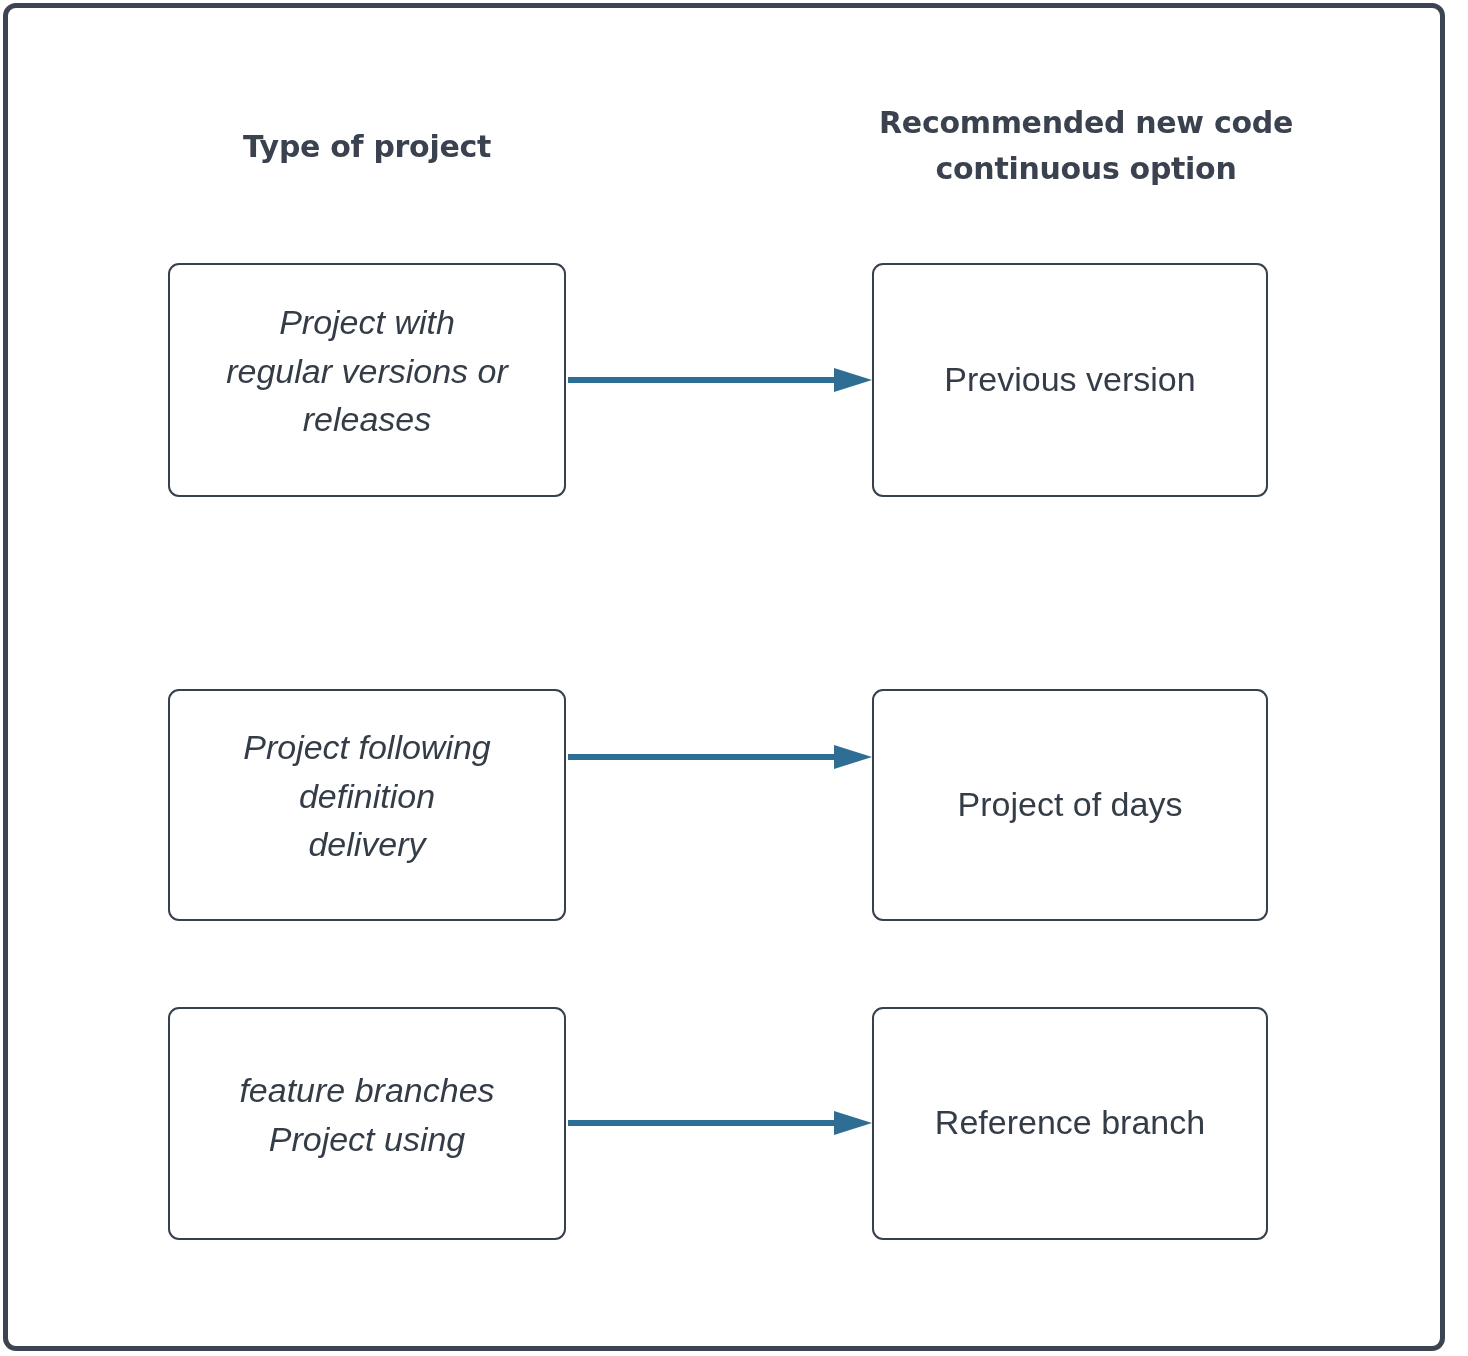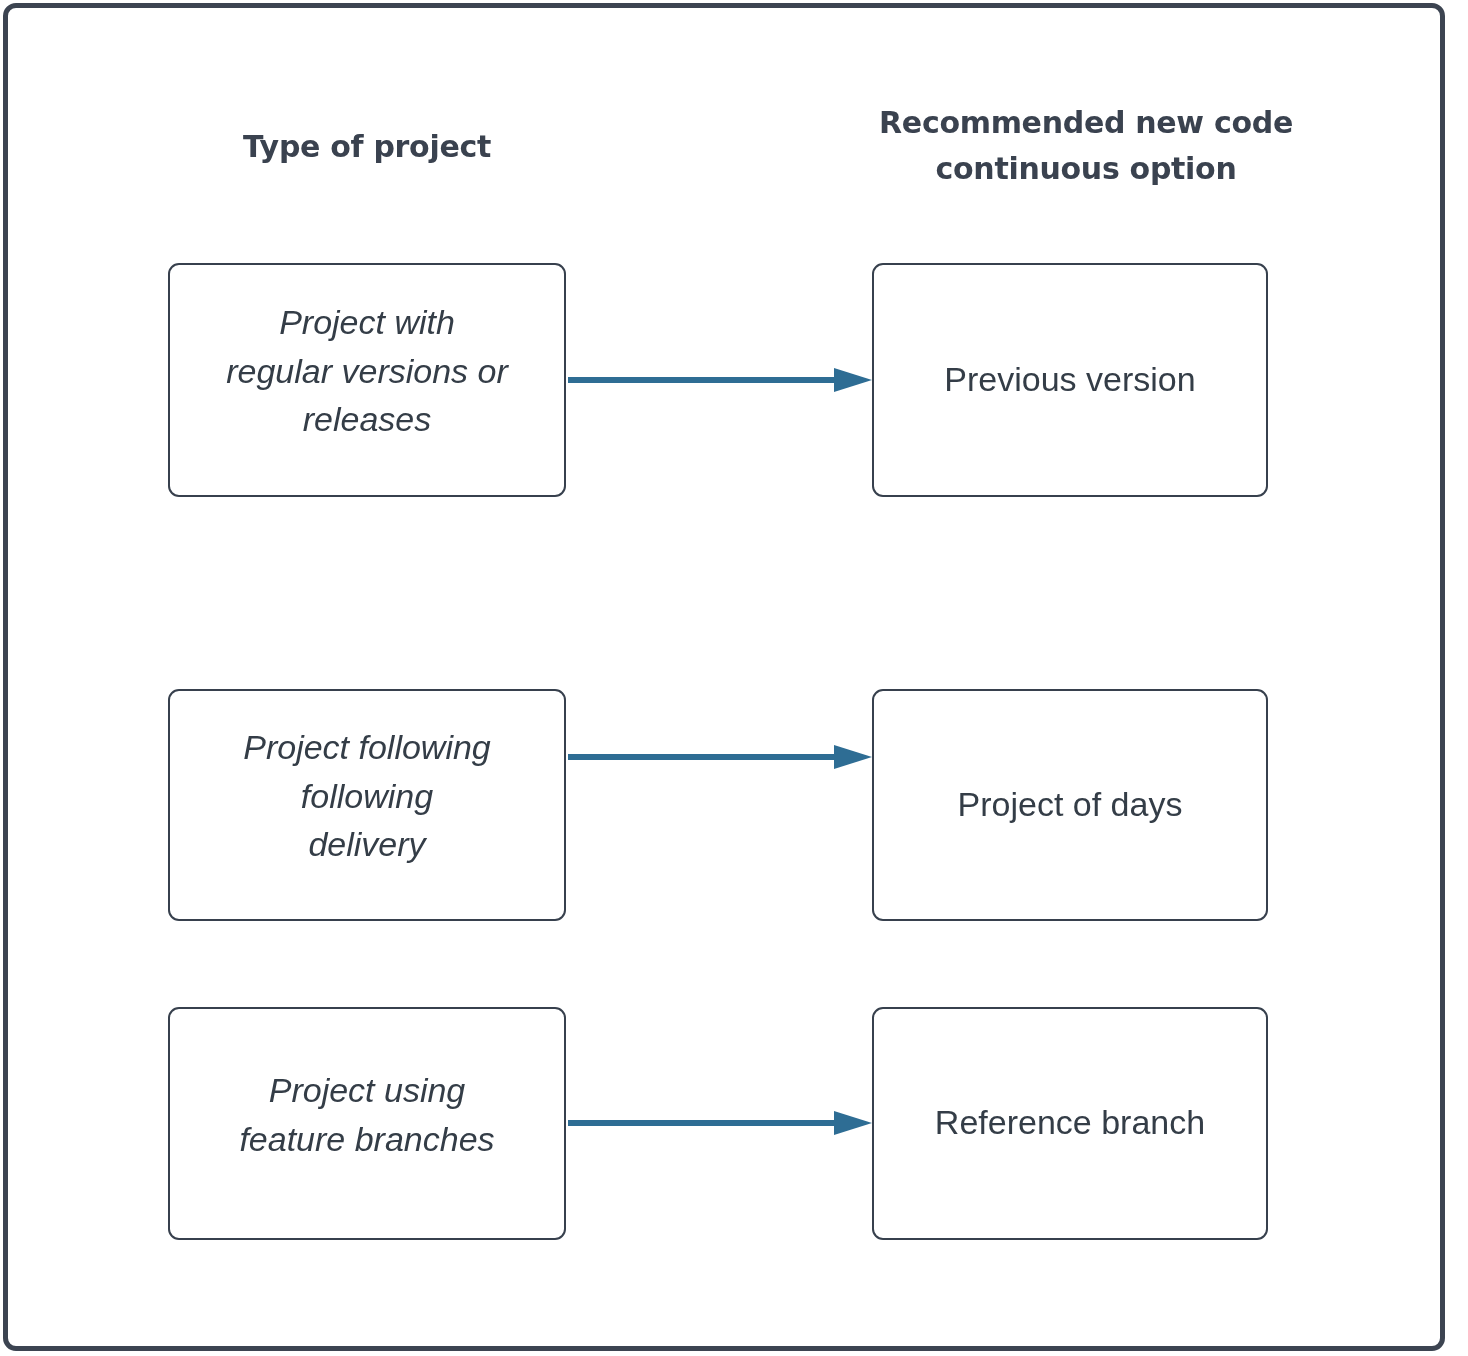--- a/index.html
+++ b/index.html
@@ -126,40 +126,40 @@
     </svg>
   </div>
 
   <div class="node-box right-col row-1">
     <div class="node-label">Previous version</div>
   </div>
 
   <div class="node-box left-col row-2">
     <div class="node-label">
       <div>Project following</div>
-      <div>following</div>
+      <div>definition</div>
       <div>delivery</div>
     </div>
   </div>
 
   <div class="arrow arrow-2">
     <svg width="306" height="26" viewBox="0 0 306 26" xmlns="http://www.w3.org/2000/svg" aria-hidden="true">
       <line x1="2" y1="13" x2="272" y2="13" stroke="#2e6d94" stroke-width="6"></line>
       <polygon points="268,1 306,13 268,25" fill="#2e6d94"></polygon>
     </svg>
   </div>
 
   <div class="node-box right-col row-2">
     <div class="node-label">Project of days</div>
   </div>
 
   <div class="node-box left-col row-3">
     <div class="node-label">
+      <div>feature branches</div>
       <div>Project using</div>
-      <div>feature branches</div>
     </div>
   </div>
 
   <div class="arrow arrow-3">
     <svg width="306" height="26" viewBox="0 0 306 26" xmlns="http://www.w3.org/2000/svg" aria-hidden="true">
       <line x1="2" y1="13" x2="272" y2="13" stroke="#2e6d94" stroke-width="6"></line>
       <polygon points="268,1 306,13 268,25" fill="#2e6d94"></polygon>
     </svg>
   </div>
 

